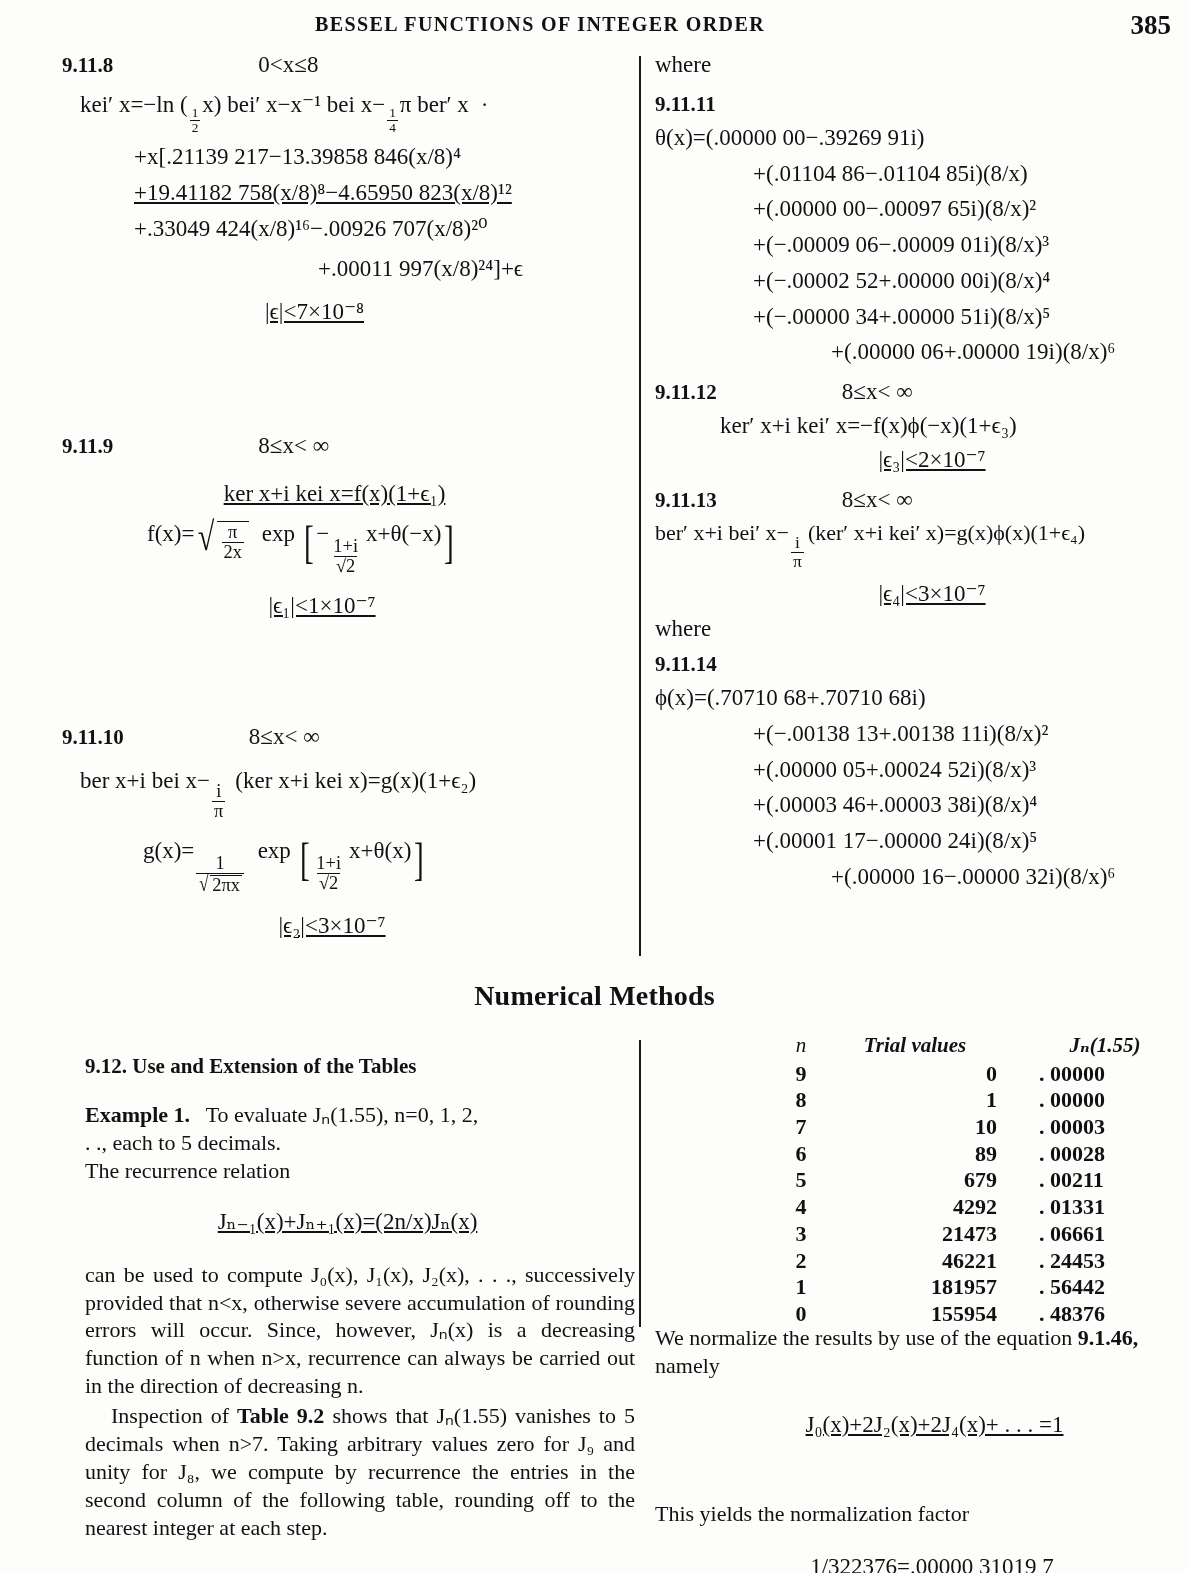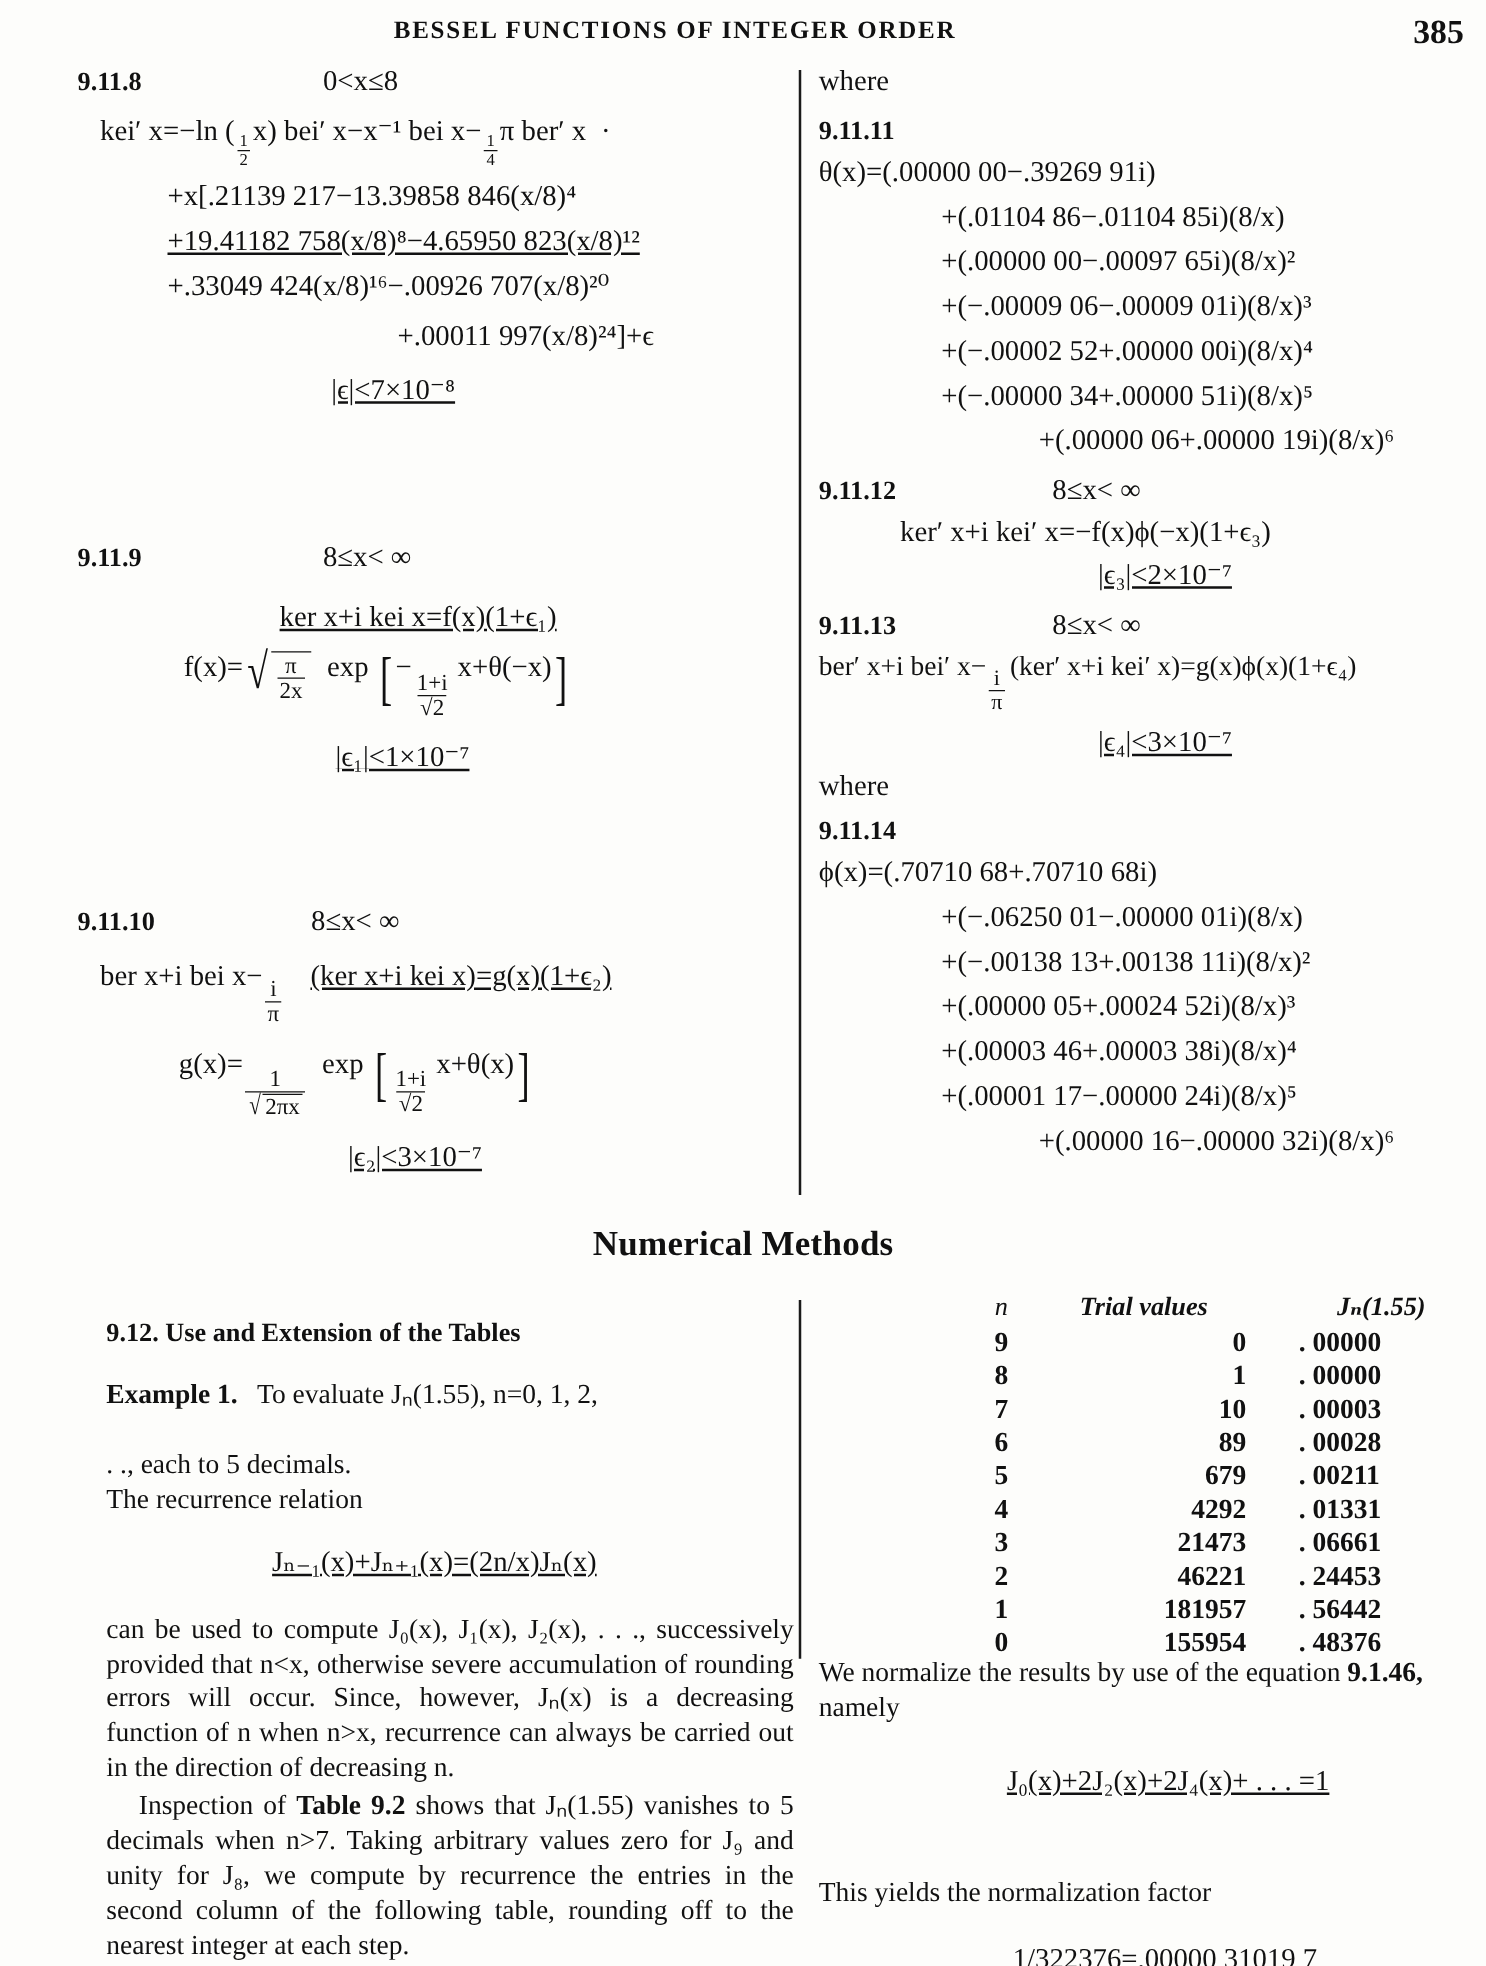--- a/index.html
+++ b/index.html
@@ -167,21 +167,21 @@
     <div style="margin-top:105px;">
       <div class="row">
         <span class="eqnum">9.11.10</span>
         <span class="mathrow" style="margin-left:125px;">8≤x&lt; ∞</span>
       </div>
 
       <div class="mathrow mt18" style="margin-left:18px;">
         <span>ber x+i bei x−</span><span class="frac small">
             <span class="num">i</span>
             <span class="den">π</span>
-          </span><span style="margin-left:21px;text-decoration:underline;">(ker x+i kei x)=g(x)(1+ϵ₂)</span>
+          </span><span style="margin-left:8px;">(ker x+i kei x)=g(x)(1+ϵ₂)</span>
       </div>
 
       <div class="mathrow mt18" style="margin-left:81px;">
         <span>g(x)=</span><span class="frac">
             <span class="num">1</span>
             <span class="den"><span class="radsm">
                 <span class="sign">√</span>
                 <span class="body">2πx</span>
               </span></span>
           </span>
@@ -232,39 +232,38 @@
           </span><span style="margin-left:2px;">(ker′ x+i kei′ x)=g(x)ϕ(x)(1+ϵ₄)</span>
       </div>
       <div class="mathrow mt10 center" style="padding-left:20px;">|ϵ₄|&lt;3×10⁻⁷</div>
     </div>
 
     <div class="mathrow mt10">where</div>
 
     <div class="mt10">
       <div class="eqnum">9.11.14</div>
       <div class="mathrow mt8">ϕ(x)=(.70710 68+.70710 68i)</div>
-      <div class="mathrow mt10" style="margin-left:98px;">+(−.06250 01−.00000 01i)(8/x)</div>
       <div class="mathrow mt10" style="margin-left:98px;">+(−.00138 13+.00138 11i)(8/x)²</div>
       <div class="mathrow mt10" style="margin-left:98px;">+(.00000 05+.00024 52i)(8/x)³</div>
       <div class="mathrow mt10" style="margin-left:98px;">+(.00003 46+.00003 38i)(8/x)⁴</div>
       <div class="mathrow mt10" style="margin-left:98px;">+(.00001 17−.00000 24i)(8/x)⁵</div>
       <div class="mathrow mt10" style="margin-left:176px;">+(.00000 16−.00000 32i)(8/x)⁶</div>
     </div>
   </div>
 
   <div id="numerical-methods">Numerical Methods</div>
 
   <div class="col" id="col-left-bot">
     <div class="subhead" style="margin-top:24px;">9.12. Use and Extension of the Tables</div>
 
     <div class="para" style="margin-top:22px;text-align:left;">
       <span class="b">Example 1.</span>
       <span style="margin-left:10px;">To evaluate Jₙ(1.55), n=0, 1, 2,</span>
     </div>
-    <div class="para" style="text-align:right;margin-top:28px;">. ., each to 5 decimals.</div>
+    <div class="para" style="text-align:right;">. ., each to 5 decimals.</div>
     <div class="para" style="text-align:left;">The recurrence relation</div>
 
     <div class="mathrow center" style="margin-top:24px;font-size:23px;padding-right:25px;">Jₙ₋₁(x)+Jₙ₊₁(x)=(2n/x)Jₙ(x)</div>
 
     <div class="para" style="margin-top:26px;">can be used to compute J₀(x), J₁(x), J₂(x), . . ., successively provided that n&lt;x, otherwise severe accumulation of rounding errors will occur. Since, however, Jₙ(x) is a decreasing function of n when n&gt;x, recurrence can always be carried out in the direction of decreasing n.</div>
 
     <div class="para ind" style="margin-top:2px;">
       <span>Inspection of </span><span class="b">Table 9.2</span><span> shows that Jₙ(1.55) vanishes to 5 decimals when n&gt;7. Taking arbitrary values zero for J₉ and unity for J₈, we compute by recurrence the entries in the second column of the following table, rounding off to the nearest integer at each step.</span>
     </div>
   </div>

